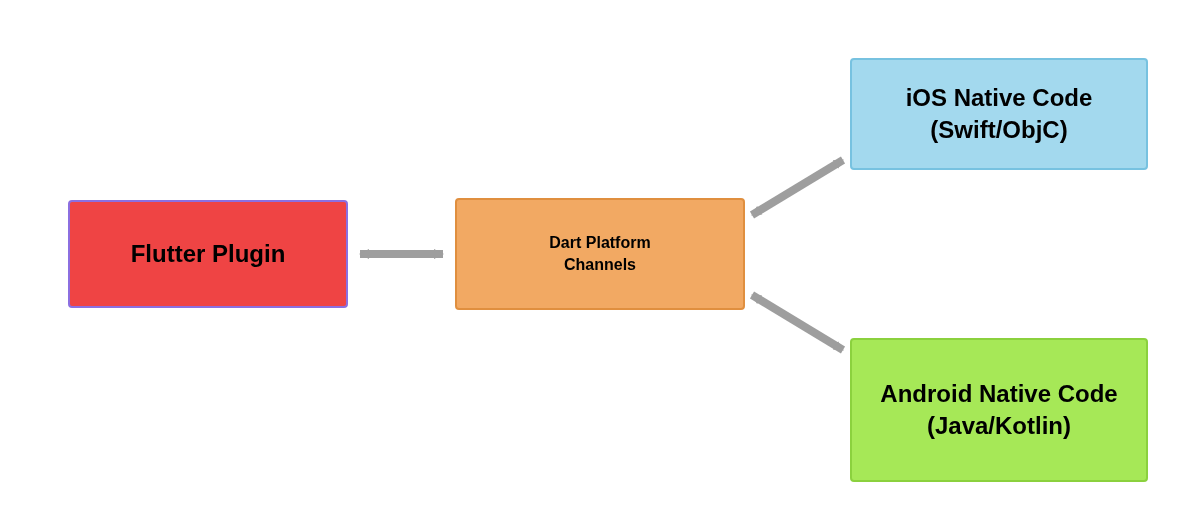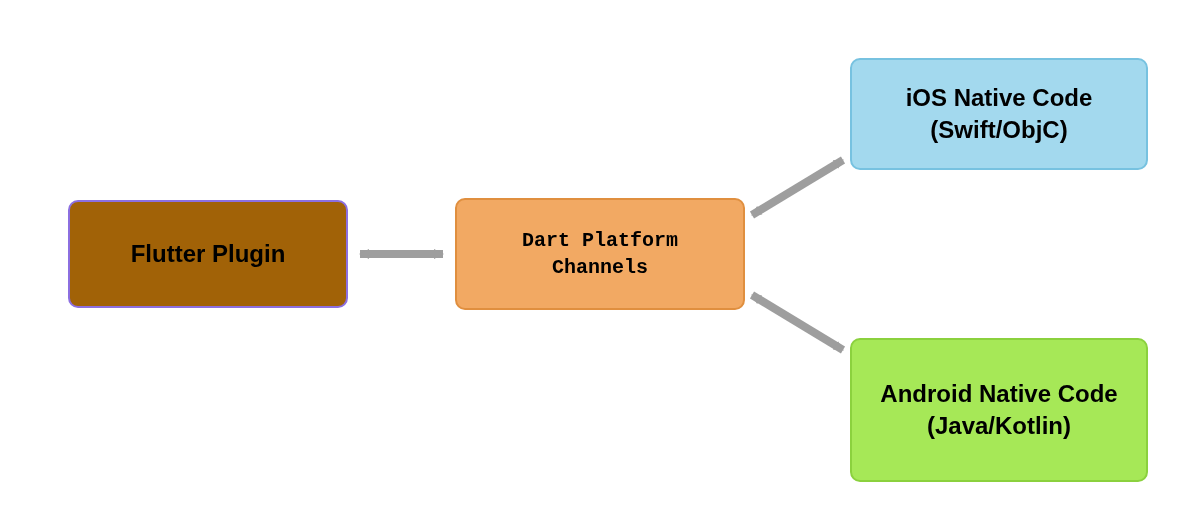--- a/index.html
+++ b/index.html
@@ -14,49 +14,48 @@
       font-family: Arial, Helvetica, sans-serif;
       position: relative;
     }
     .diagram {
       position: relative;
       width: 100%;
       height: 100%;
     }
     .node {
       position: absolute;
-      border-radius: 10px;
+      border-radius: 4px;
       display: flex;
       align-items: center;
       justify-content: center;
       text-align: center;
       font-weight: 700;
       line-height: 1.35;
       padding: 26px;
     }
     .node-flutter {
       left: 68px;
       top: 200px;
       width: 280px;
       height: 108px;
-      background: #a16207;
+      background: #ef4444;
       border: 2px solid #8c6fe0;
       color: #000000;
       font-size: 24px;
     }
     .node-dart {
       left: 455px;
       top: 198px;
       width: 290px;
       height: 112px;
       background: #f2a963;
       border: 2px solid #e08f3f;
       color: #000000;
-      font-size: 20px;
-      font-family: Liberation Mono, monospace;
+      font-size: 16px;
     }
     .node-ios {
       left: 850px;
       top: 58px;
       width: 298px;
       height: 112px;
       background: #a3d9ee;
       border: 2px solid #77c2e0;
       color: #000000;
       font-size: 24px;

